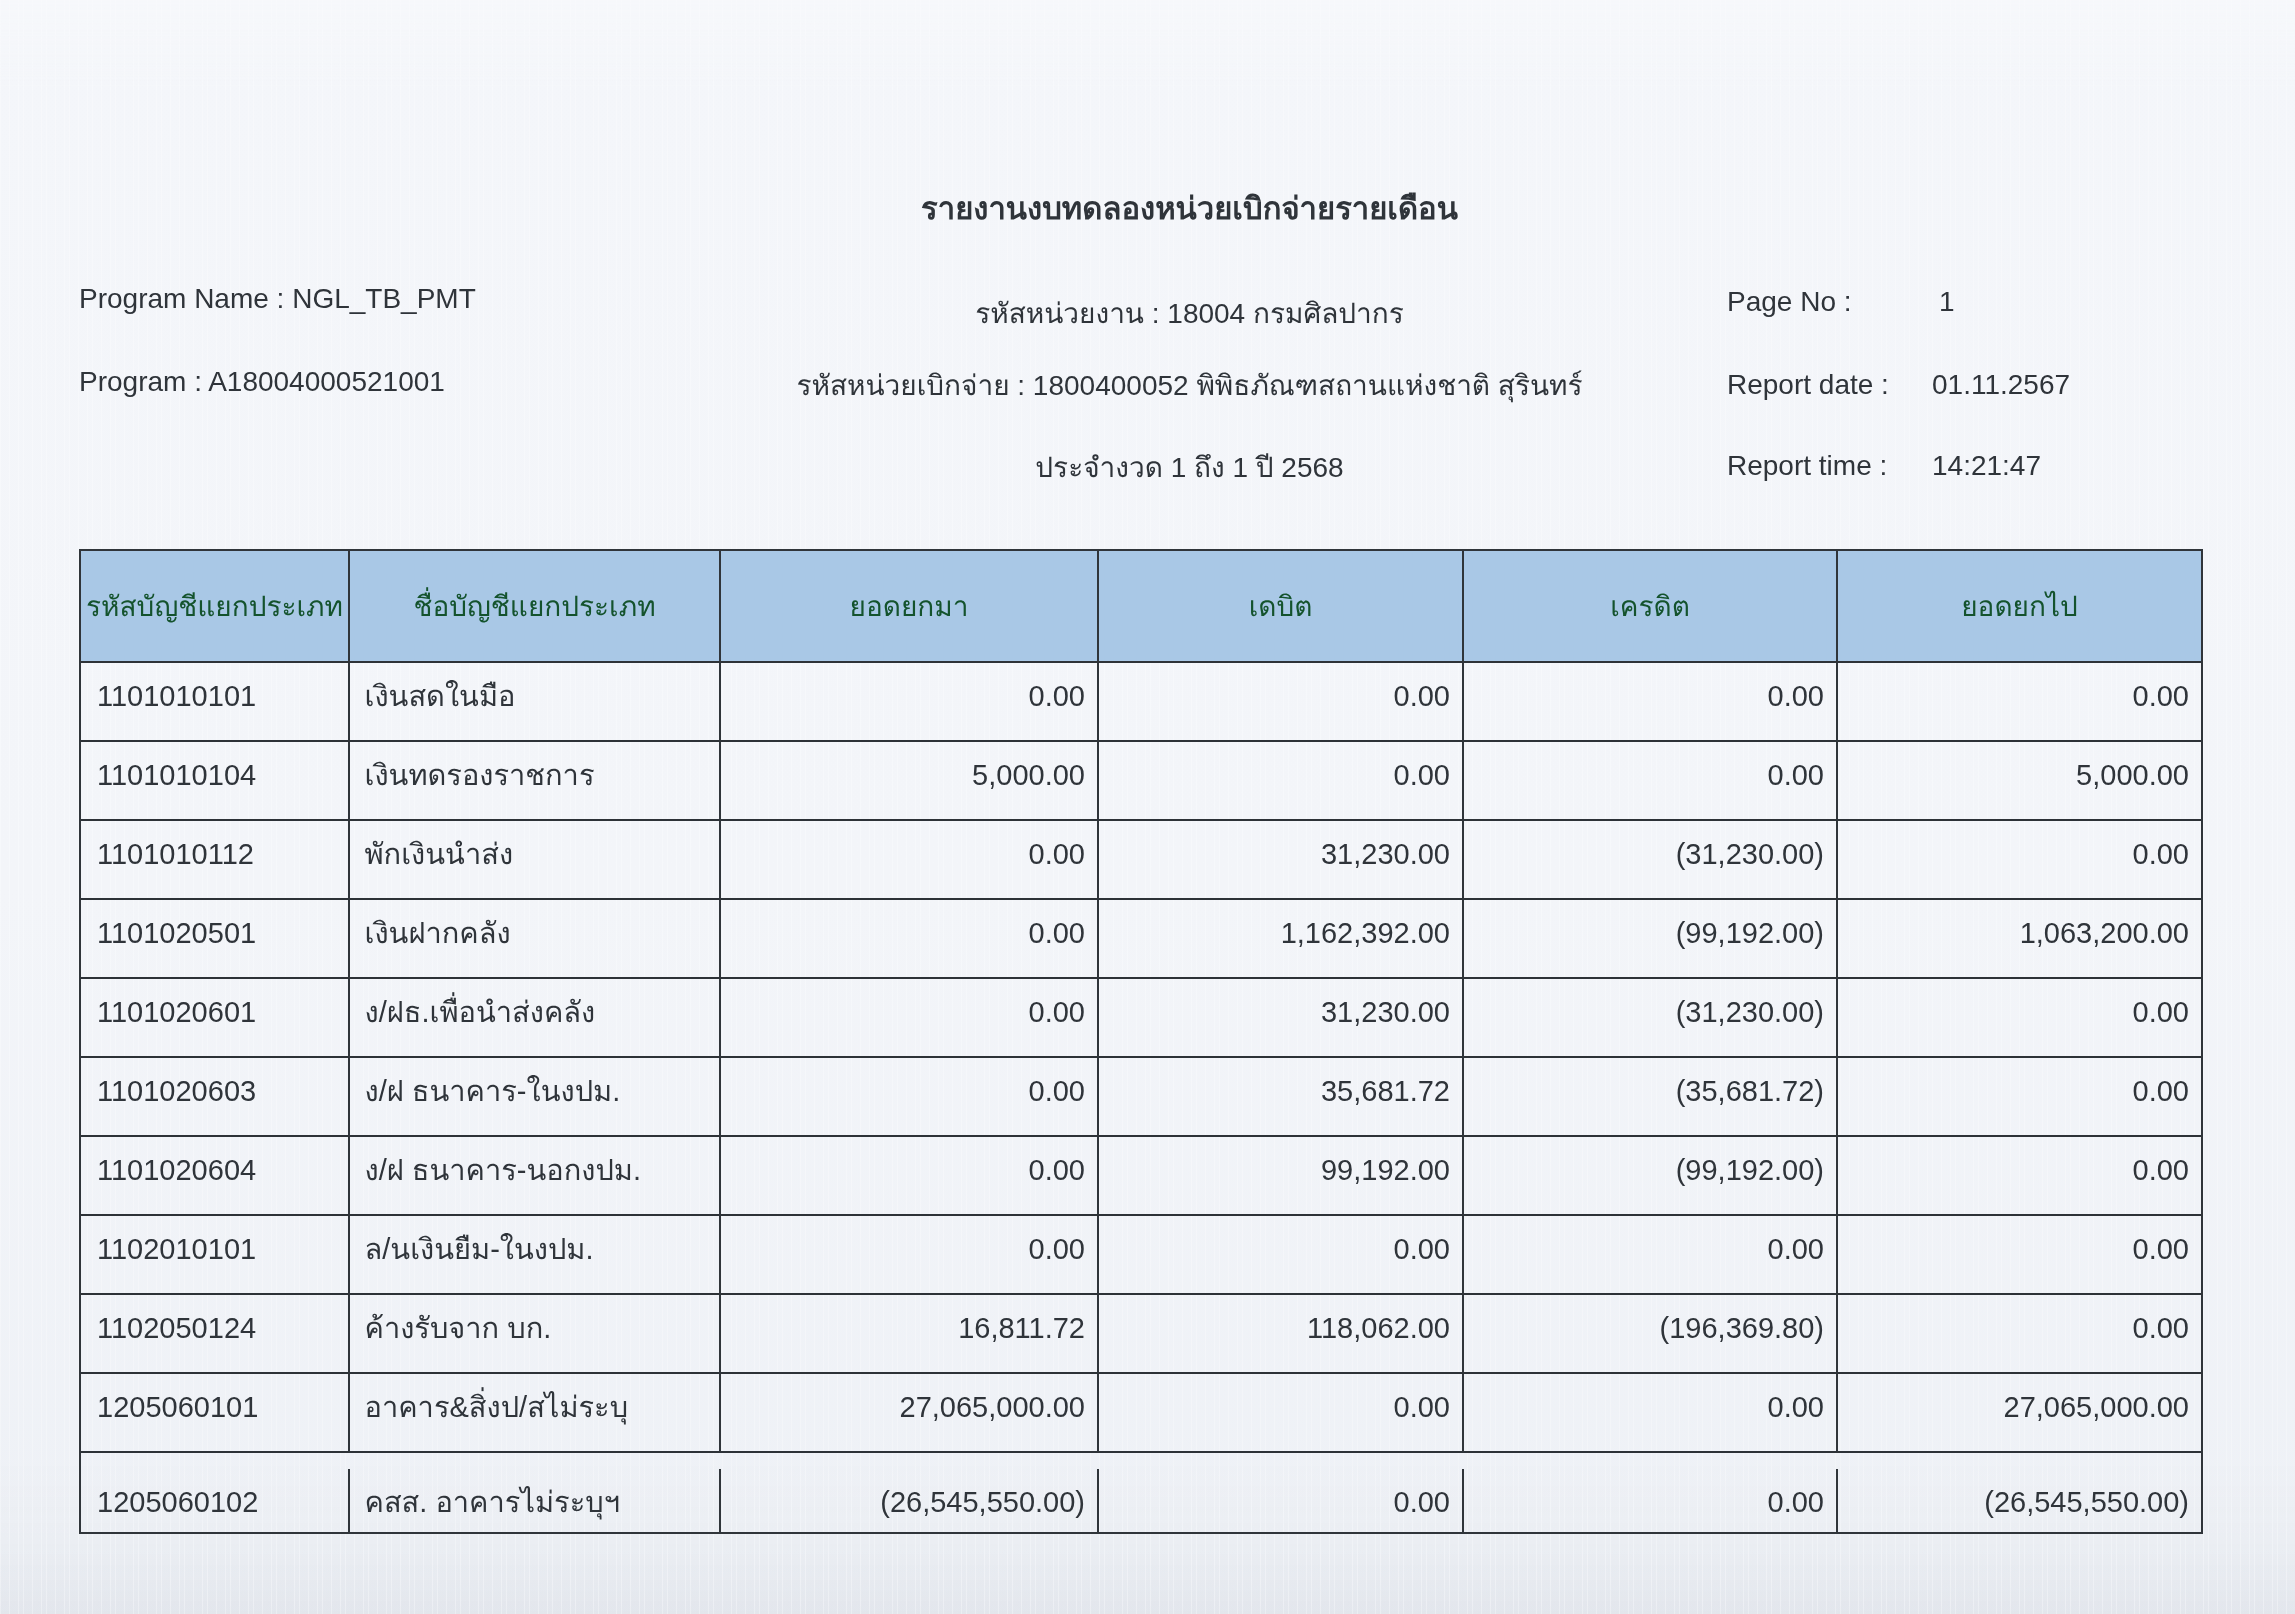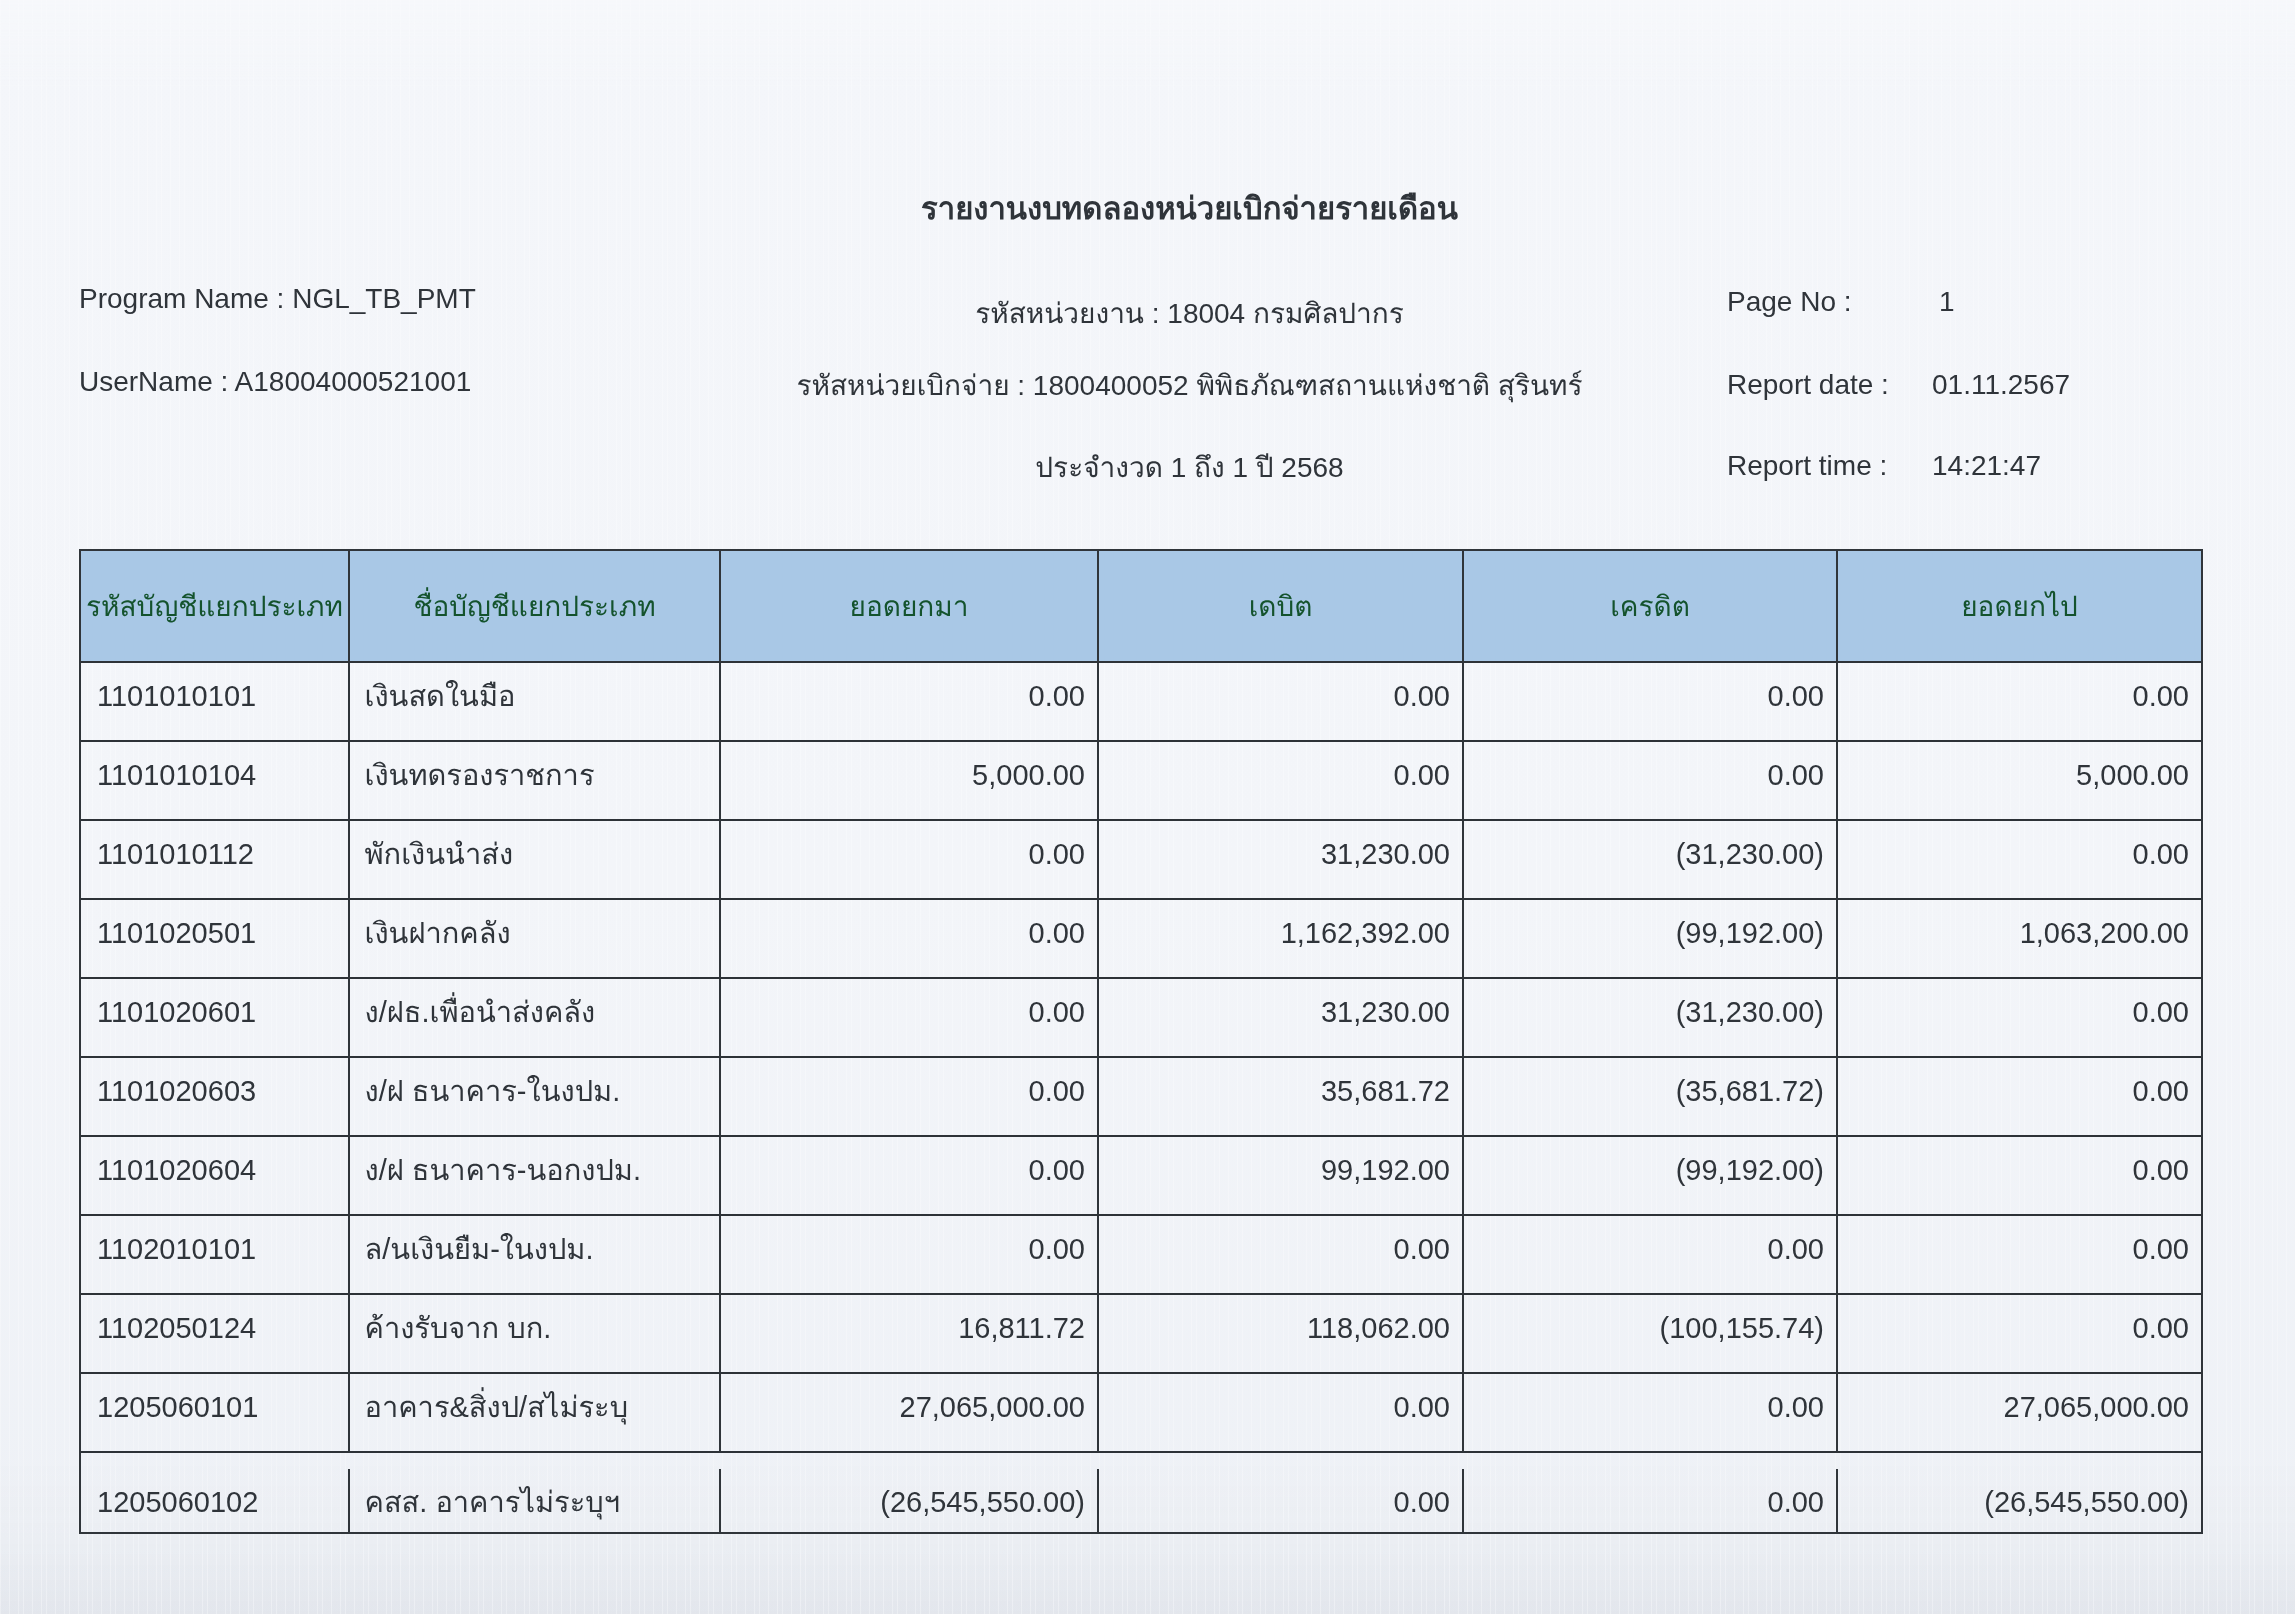--- a/index.html
+++ b/index.html
@@ -51,21 +51,21 @@
 
 <div class="texture"></div>
 
 <div class="abs title">รายงานงบทดลองหน่วยเบิกจ่ายรายเดือน</div>
 
 <div class="abs meta" style="left:79px;top:264px;">Program Name : NGL_TB_PMT</div>
 <div class="abs meta mid" style="top:272px;">รหัสหน่วยงาน : 18004 กรมศิลปากร</div>
 <div class="abs meta" style="left:1727px;top:267px;">Page No :</div>
 <div class="abs meta" style="left:1939px;top:267px;">1</div>
 
-<div class="abs meta" style="left:79px;top:347px;">UserName : A18004000521001</div>
+<div class="abs meta" style="left:79px;top:347px;">Program : A18004000521001</div>
 <div class="abs meta mid" style="top:344px;">รหัสหน่วยเบิกจ่าย : 1800400052 พิพิธภัณฑสถานแห่งชาติ สุรินทร์</div>
 <div class="abs meta" style="left:1727px;top:350px;">Report date :</div>
 <div class="abs meta" style="left:1932px;top:350px;">01.11.2567</div>
 
 <div class="abs meta mid" style="top:426px;">ประจำงวด 1 ถึง 1 ปี 2568</div>
 <div class="abs meta" style="left:1727px;top:431px;">Report time :</div>
 <div class="abs meta" style="left:1932px;top:431px;">14:21:47</div>
 
 <div class="tbl">
   <div class="hc">รหัสบัญชีแยกประเภท</div>
@@ -128,21 +128,21 @@
   <div class="c nm">ล/นเงินยืม-ในงปม.</div>
   <div class="c num">0.00</div>
   <div class="c num">0.00</div>
   <div class="c num">0.00</div>
   <div class="c num lastcol">0.00</div>
 
   <div class="c code">1102050124</div>
   <div class="c nm">ค้างรับจาก บก.</div>
   <div class="c num">16,811.72</div>
   <div class="c num">118,062.00</div>
-  <div class="c num">(100,155.74)</div>
+  <div class="c num">(196,369.80)</div>
   <div class="c num lastcol">0.00</div>
 
   <div class="c code">1205060101</div>
   <div class="c nm">อาคาร&amp;สิ่งป/สไม่ระบุ</div>
   <div class="c num">27,065,000.00</div>
   <div class="c num">0.00</div>
   <div class="c num">0.00</div>
   <div class="c num lastcol">27,065,000.00</div>
 
   <div class="c code lastrow">1205060102</div>

